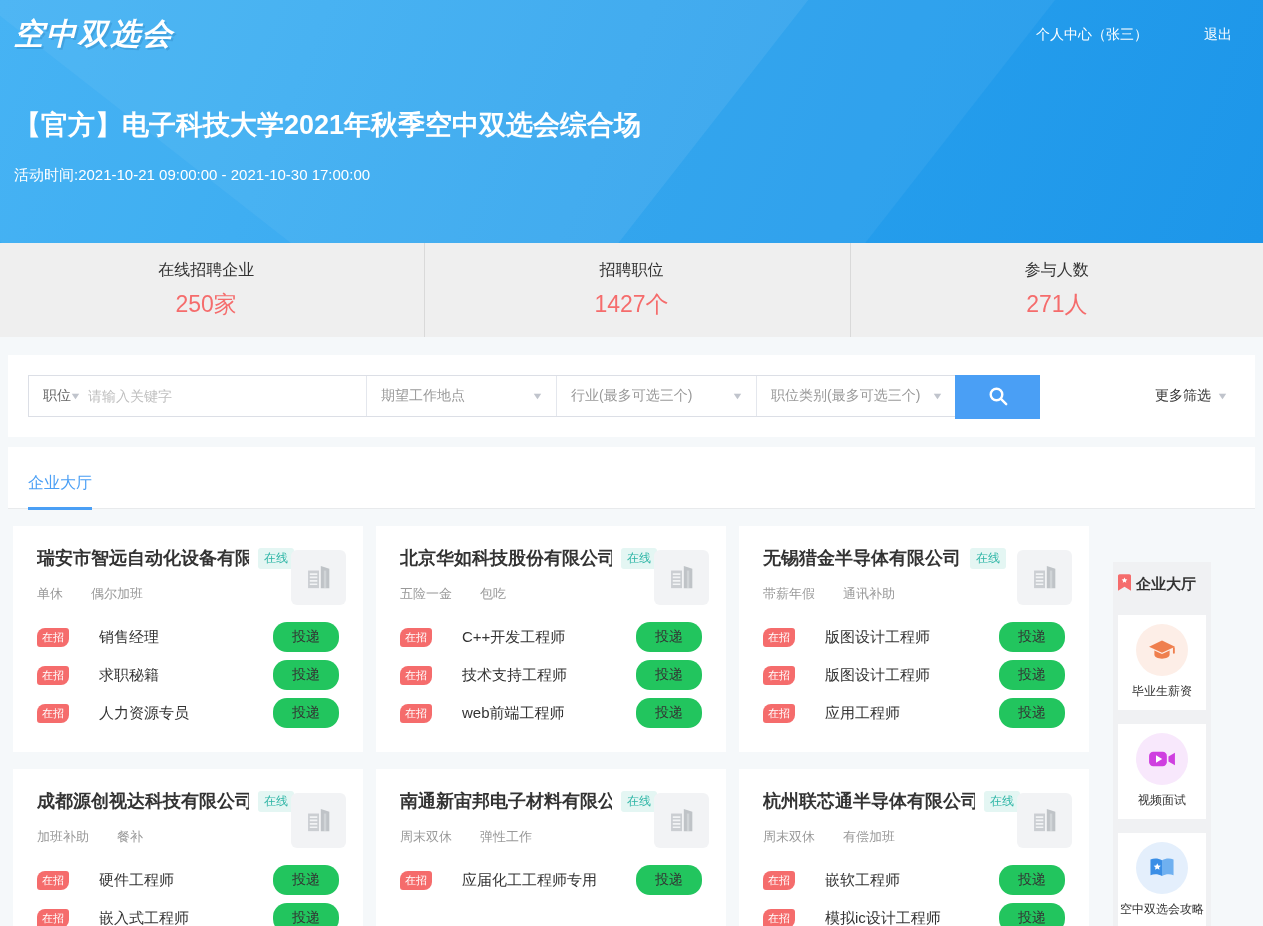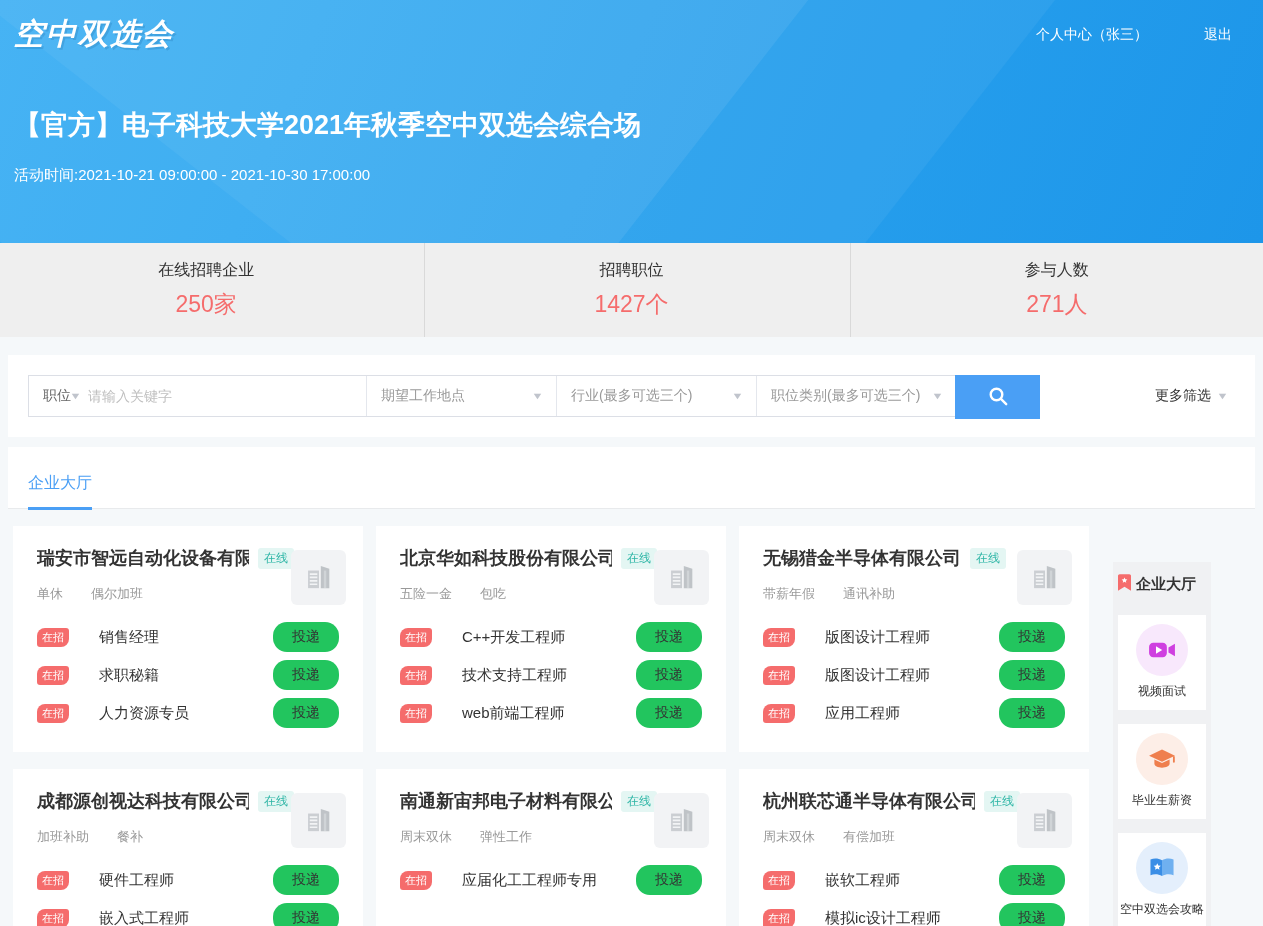--- a/index.html
+++ b/index.html
@@ -369,38 +369,38 @@
       <span>
         <svg viewBox="0 0 14 18" width="13" height="17">
           <path d="M1.8 0h10.4C13.2 0 14 .8 14 1.8V18l-7-4.4L0 18V1.8C0 .8.8 0 1.8 0z" fill="#f56c6c"></path>
           <polygon points="7,3.6 7.9,5.6 10.1,5.8 8.4,7.3 8.9,9.4 7,8.2 5.1,9.4 5.6,7.3 3.9,5.8 6.1,5.6" fill="#fff"></polygon>
         </svg>
       </span>
       <span>企业大厅</span>
     </div>
     <div id="sb-items">
         <div class="sb-item">
+          <div class="icon-circle circ-orange">
+            <svg viewBox="0 0 26 26" width="30" height="30" fill="#ef7f4e">
+              <path d="M13 4.8L1.8 10.1 13 15.4l11.2-5.3z"></path>
+              <path d="M6.4 13.4v3.8c0 1.9 3 3.4 6.6 3.4s6.6-1.5 6.6-3.4v-3.8L13 16.5z"></path>
+              <rect x="22.5" y="10.4" width="1.6" height="5.8" rx=".8"></rect>
+            </svg>
+          </div>
+          <div class="sb-label">毕业生薪资</div>
+        </div>
+        <div class="sb-item">
           <div class="icon-circle circ-purple">
             <svg viewBox="0 0 26 26" width="30" height="30">
               <rect x="1.8" y="6.8" width="15.4" height="12.4" rx="3.6" fill="#cf3fe0"></rect>
               <path d="M18.6 10.8l5.6-3.3v11l-5.6-3.3z" fill="#cf3fe0"></path>
               <path d="M7.8 9.8l5.4 3.2-5.4 3.2z" fill="#fff"></path>
             </svg>
           </div>
           <div class="sb-label">视频面试</div>
-        </div>
-        <div class="sb-item">
-          <div class="icon-circle circ-orange">
-            <svg viewBox="0 0 26 26" width="30" height="30" fill="#ef7f4e">
-              <path d="M13 4.8L1.8 10.1 13 15.4l11.2-5.3z"></path>
-              <path d="M6.4 13.4v3.8c0 1.9 3 3.4 6.6 3.4s6.6-1.5 6.6-3.4v-3.8L13 16.5z"></path>
-              <rect x="22.5" y="10.4" width="1.6" height="5.8" rx=".8"></rect>
-            </svg>
-          </div>
-          <div class="sb-label">毕业生薪资</div>
         </div>
         <div class="sb-item">
           <div class="icon-circle circ-blue">
             <svg viewBox="0 0 26 26" width="30" height="30">
               <path d="M13 6.3C10 4.6 6.3 4.4 3 5.6v13.6c3.3-1.2 7-1 10 .8z" fill="#3a8ee6"></path>
               <path d="M13 6.3c3-1.7 6.7-1.9 10-.7v13.6c-3.3-1.2-7-1-10 .8z" fill="#6fb0f0"></path>
               <polygon points="8.9,8.8 9.8,10.8 12,11 10.4,12.5 10.8,14.6 8.9,13.5 7,14.6 7.4,12.5 5.8,11 8,10.8" fill="#fff"></polygon>
             </svg>
           </div>
           <div class="sb-label">空中双选会攻略</div>

